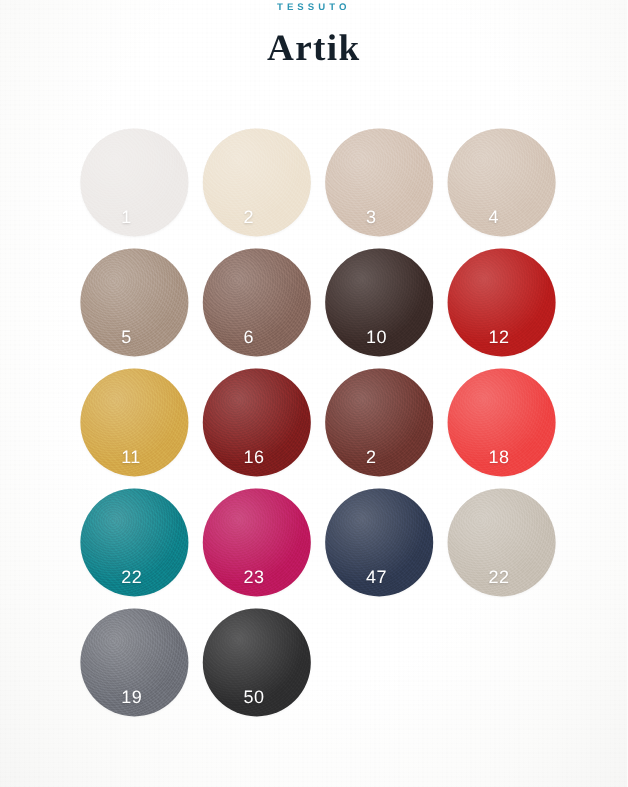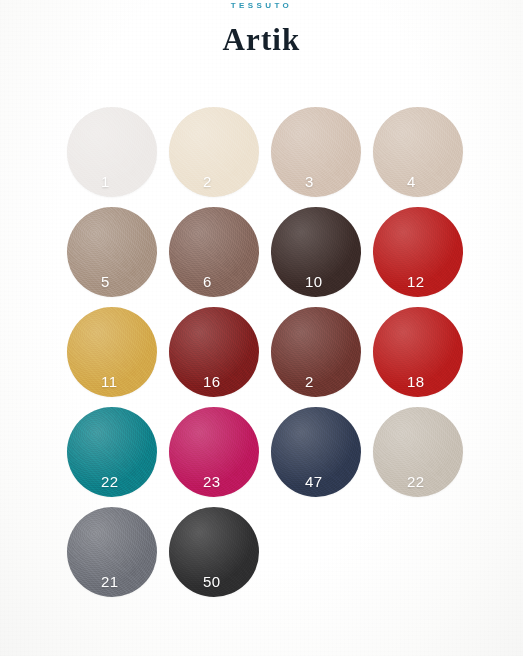--- a/index.html
+++ b/index.html
@@ -160,39 +160,39 @@
     <div class="swatch-row">
       <div class="swatch" style="background: rgb(212, 169, 74);">
         <span class="swatch-number">11</span>
       </div>
       <div class="swatch" style="background: #7f1d1d;">
         <span class="swatch-number">16</span>
       </div>
       <div class="swatch" style="background: rgb(110, 54, 48);">
         <span class="swatch-number">2</span>
       </div>
-      <div class="swatch" style="background: #b91c1c; text-align: center;">
+      <div class="swatch" style="background: #ef4444; text-align: center;">
         <span class="swatch-number">18</span>
       </div>
     </div>
     <div class="swatch-row">
       <div class="swatch" style="background: rgb(14, 128, 137); text-decoration: underline;">
         <span class="swatch-number">22</span>
       </div>
       <div class="swatch" style="background: #be185d;">
         <span class="swatch-number">23</span>
       </div>
       <div class="swatch" style="background: rgb(47, 58, 82);">
         <span class="swatch-number">47</span>
       </div>
       <div class="swatch" style="background: rgb(200, 192, 181);">
         <span class="swatch-number">22</span>
       </div>
     </div>
     <div class="swatch-row">
       <div class="swatch" style="background: rgb(110, 113, 121);">
-        <span class="swatch-number">21</span>
+        <span class="swatch-number">19</span>
       </div>
       <div class="swatch" style="background: rgb(46, 46, 47);">
         <span class="swatch-number">50</span>
       </div>
     </div>
   </div>
 
 </body></html>

